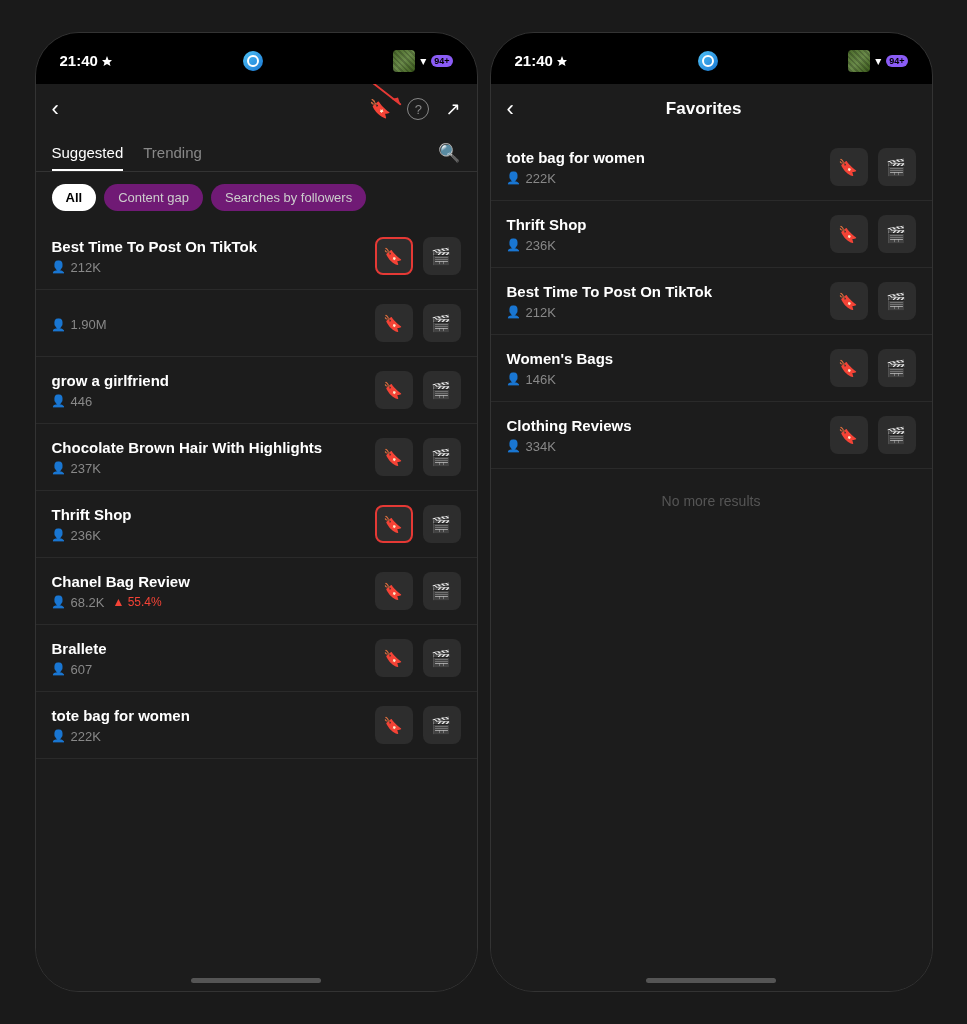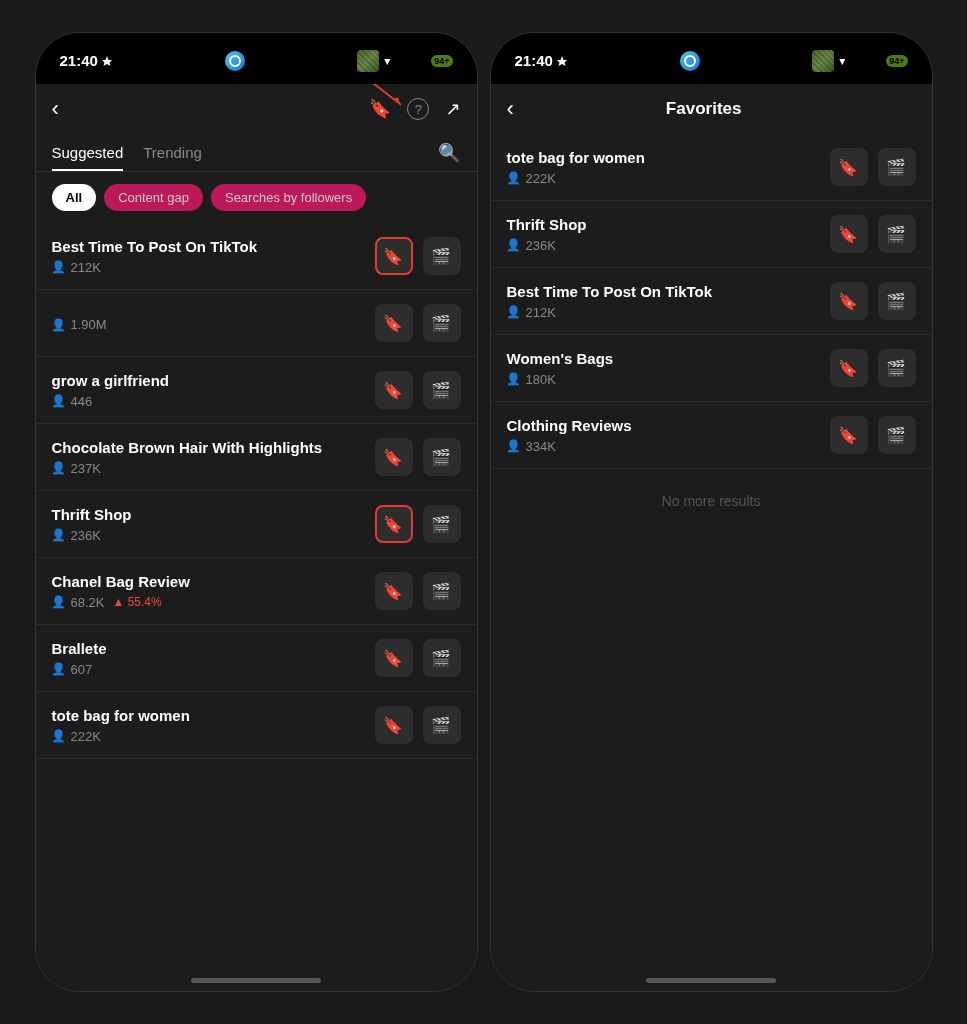--- a/index.html
+++ b/index.html
@@ -72,27 +72,26 @@
     .status-right {
       display: flex;
       align-items: center;
       gap: 5px;
     }
     .wifi-icon {
       color: #fff;
       font-size: 12px;
     }
     .battery-badge {
-      background: #4d7c0f;
+      background: #8b5cf6;
       color: #000;
       font-size: 9px;
       font-weight: 700;
       padding: 1px 3px;
       border-radius: 6px;
-      margin-left: 36px;
     }
     .phone-content {
       background: #1c1c1c;
       height: calc(100% - 44px);
       overflow: hidden;
     }
 
     
     .nav-bar {
       display: flex;
@@ -162,21 +161,21 @@
       font-size: 13px;
       cursor: pointer;
       border: none;
     }
     .filter-btn.active {
       background: #fff;
       color: #000;
       font-weight: 600;
     }
     .filter-btn.inactive {
-      background: #be185d;
+      background: #701a75;
       color: #ccc;
     }
     .search-item {
       padding: 14px 16px;
       border-bottom: 1px solid #2a2a2a;
       display: flex;
       align-items: center;
       gap: 10px;
     }
     .search-item-info {
@@ -510,21 +509,21 @@
           </div>
           <div class="action-btn">🔖</div>
           <div class="action-btn">🎬</div>
         </div>
 
         <div class="favorites-item">
           <div class="search-item-info">
             <div class="search-item-title">Women's Bags</div>
             <div class="search-item-stats">
               <span class="followers-icon">👤</span>
-              <span class="followers-count">180K</span>
+              <span class="followers-count">146K</span>
             </div>
           </div>
           <div class="action-btn">🔖</div>
           <div class="action-btn">🎬</div>
         </div>
 
         <div class="favorites-item">
           <div class="search-item-info">
             <div class="search-item-title">Clothing Reviews</div>
             <div class="search-item-stats">

